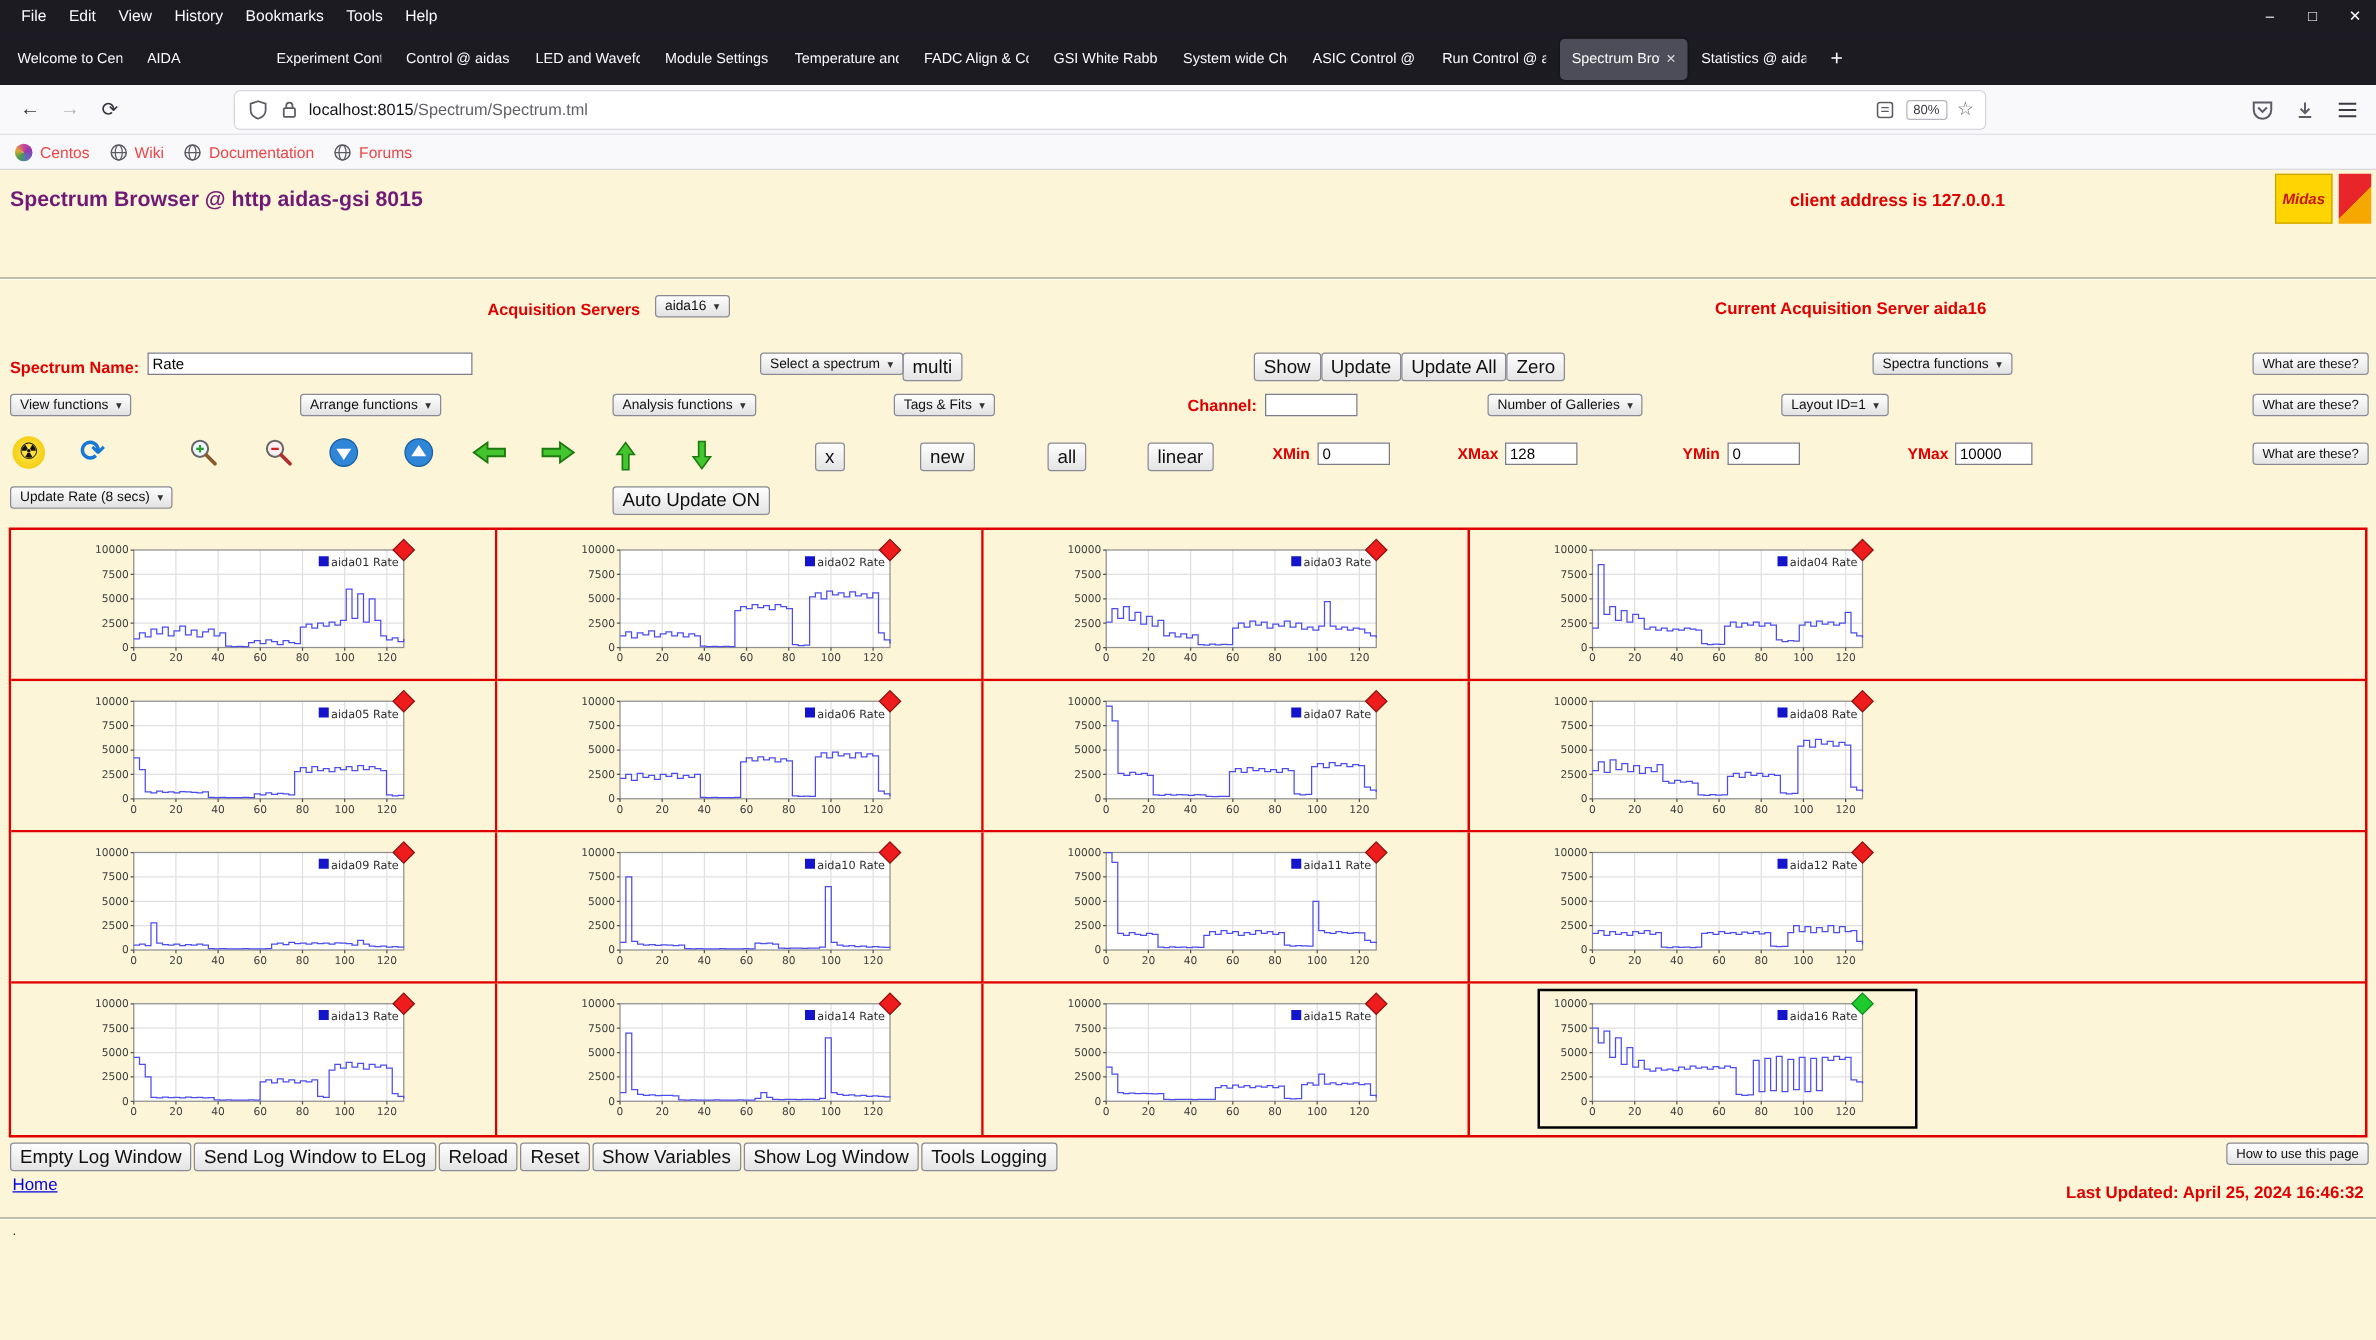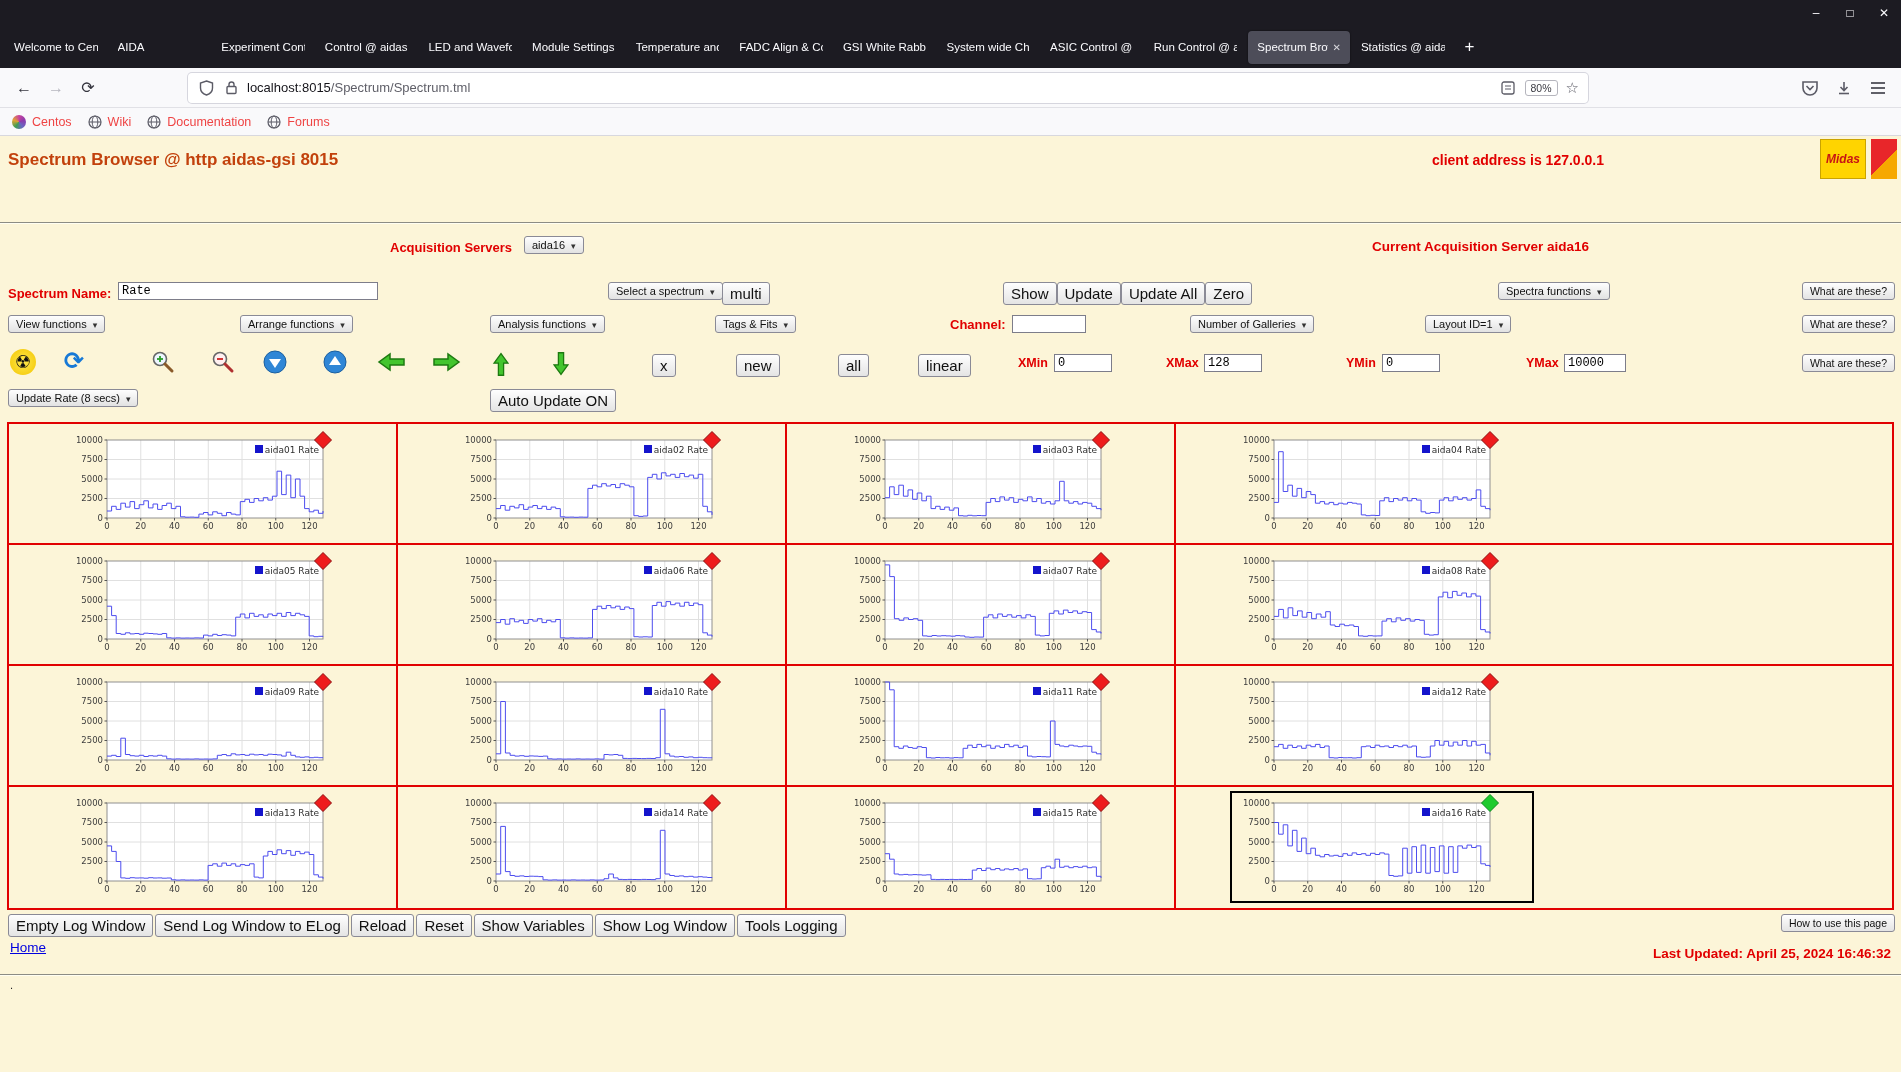--- a/index.html
+++ b/index.html
@@ -35,23 +35,23 @@
 .bm-icon{width:14px;height:14px;display:flex;align-items:center;justify-content:center}
 .bm-icon.centos{border-radius:50%;background:conic-gradient(#c9439e,#8c3bad,#6a66c2,#3f9e53,#e0a432,#c9439e)}
 
 
 .content{position:relative;width:1901px;height:936px;background:#fcf5d8;overflow:hidden}
 .abs{position:absolute}
 .rlab{color:#e10000;font-weight:bold;font-size:13px;white-space:nowrap}
 .btn{background:linear-gradient(#fefefe,#e4e4e4);border:1px solid #8a8a96;border-radius:3px;font-size:15px;padding:2px 7px;font-family:inherit;color:#101010;white-space:nowrap}
 .sel{display:inline-block;background:linear-gradient(#fefefe,#e2e2e2);border:1px solid #8a8a96;border-radius:3px;font-size:11px;padding:2px 7px;color:#101010;white-space:nowrap}
 .sel::after{content:"▾";margin-left:6px;font-size:9px;color:#333}
-.inp{border:1px solid #7d7d8a;height:18px;font-size:12px;padding:0 3px;background:#fff;font-family:Liberation Mono, monospace}
+.inp{border:1px solid #7d7d8a;height:18px;font-size:12px;padding:0 3px;background:#fff;font-family:Liberation Sans, sans-serif}
 .rule{position:absolute;left:0;right:0;border-top:1px solid #8c8c84;border-bottom:1px solid #fffef2}
-.page-title{font-size:17px;font-weight:bold;color:#c2410c;white-space:nowrap}
+.page-title{font-size:17px;font-weight:bold;color:#701a75;white-space:nowrap}
 .client-addr{font-size:14px;font-weight:bold;color:#e10000;white-space:nowrap}
 .logo-midas{width:46px;height:40px;background:#ffd400;border:1px solid #caa300;color:#c81414;font-weight:bold;font-style:italic;font-size:12px;display:flex;align-items:center;justify-content:center}
 .logo-fair{width:26px;height:40px;background:linear-gradient(135deg,#e8262a 55%,#f6a800 55%)}
 
 #spectrum-grid{position:absolute;left:7px;top:286px;width:1887px;display:grid;grid-template-columns:389px 389px 389px 1fr;grid-auto-rows:121px;border:2px solid #e10000}
 .cell{position:relative;border-right:2px solid #e10000;border-bottom:2px solid #e10000;background:#fcf5d8}
 .cell:nth-child(4n){border-right:none}
 .cell:nth-child(n+13){border-bottom:none}
 .chart{position:absolute;left:56px;top:6px;width:300px;height:108px}
 .chart.selected{outline:2px solid #000}
@@ -66,20 +66,29 @@
 .icon-refresh{color:#1779d6;font-size:24px;font-weight:bold;font-family:"DejaVu Sans",sans-serif;line-height:26px}
 .rotL{display:inline-block;transform:scaleX(-1)}
 .rotU{display:inline-block;transform:rotate(-90deg)}
 .rotD{display:inline-block;transform:rotate(90deg)}
 .small{font-size:11px;color:#222}
 </style>
 </head>
 <body>
 
 <div class="menubar">
+  <span id="menu-items" style="display:flex">
+      <span class="menu-item">File</span>
+      <span class="menu-item">Edit</span>
+      <span class="menu-item">View</span>
+      <span class="menu-item">History</span>
+      <span class="menu-item">Bookmarks</span>
+      <span class="menu-item">Tools</span>
+      <span class="menu-item">Help</span>
+    </span>
   <span class="win-controls">
     <span class="win-btn">–</span>
     <span class="win-btn">□</span>
     <span class="win-btn">✕</span>
   </span>
 </div>
 
 <div class="tabbar">
   <div id="tabs" style="display:flex;flex:0 1 auto;min-width:0">
       <div class="tab">

